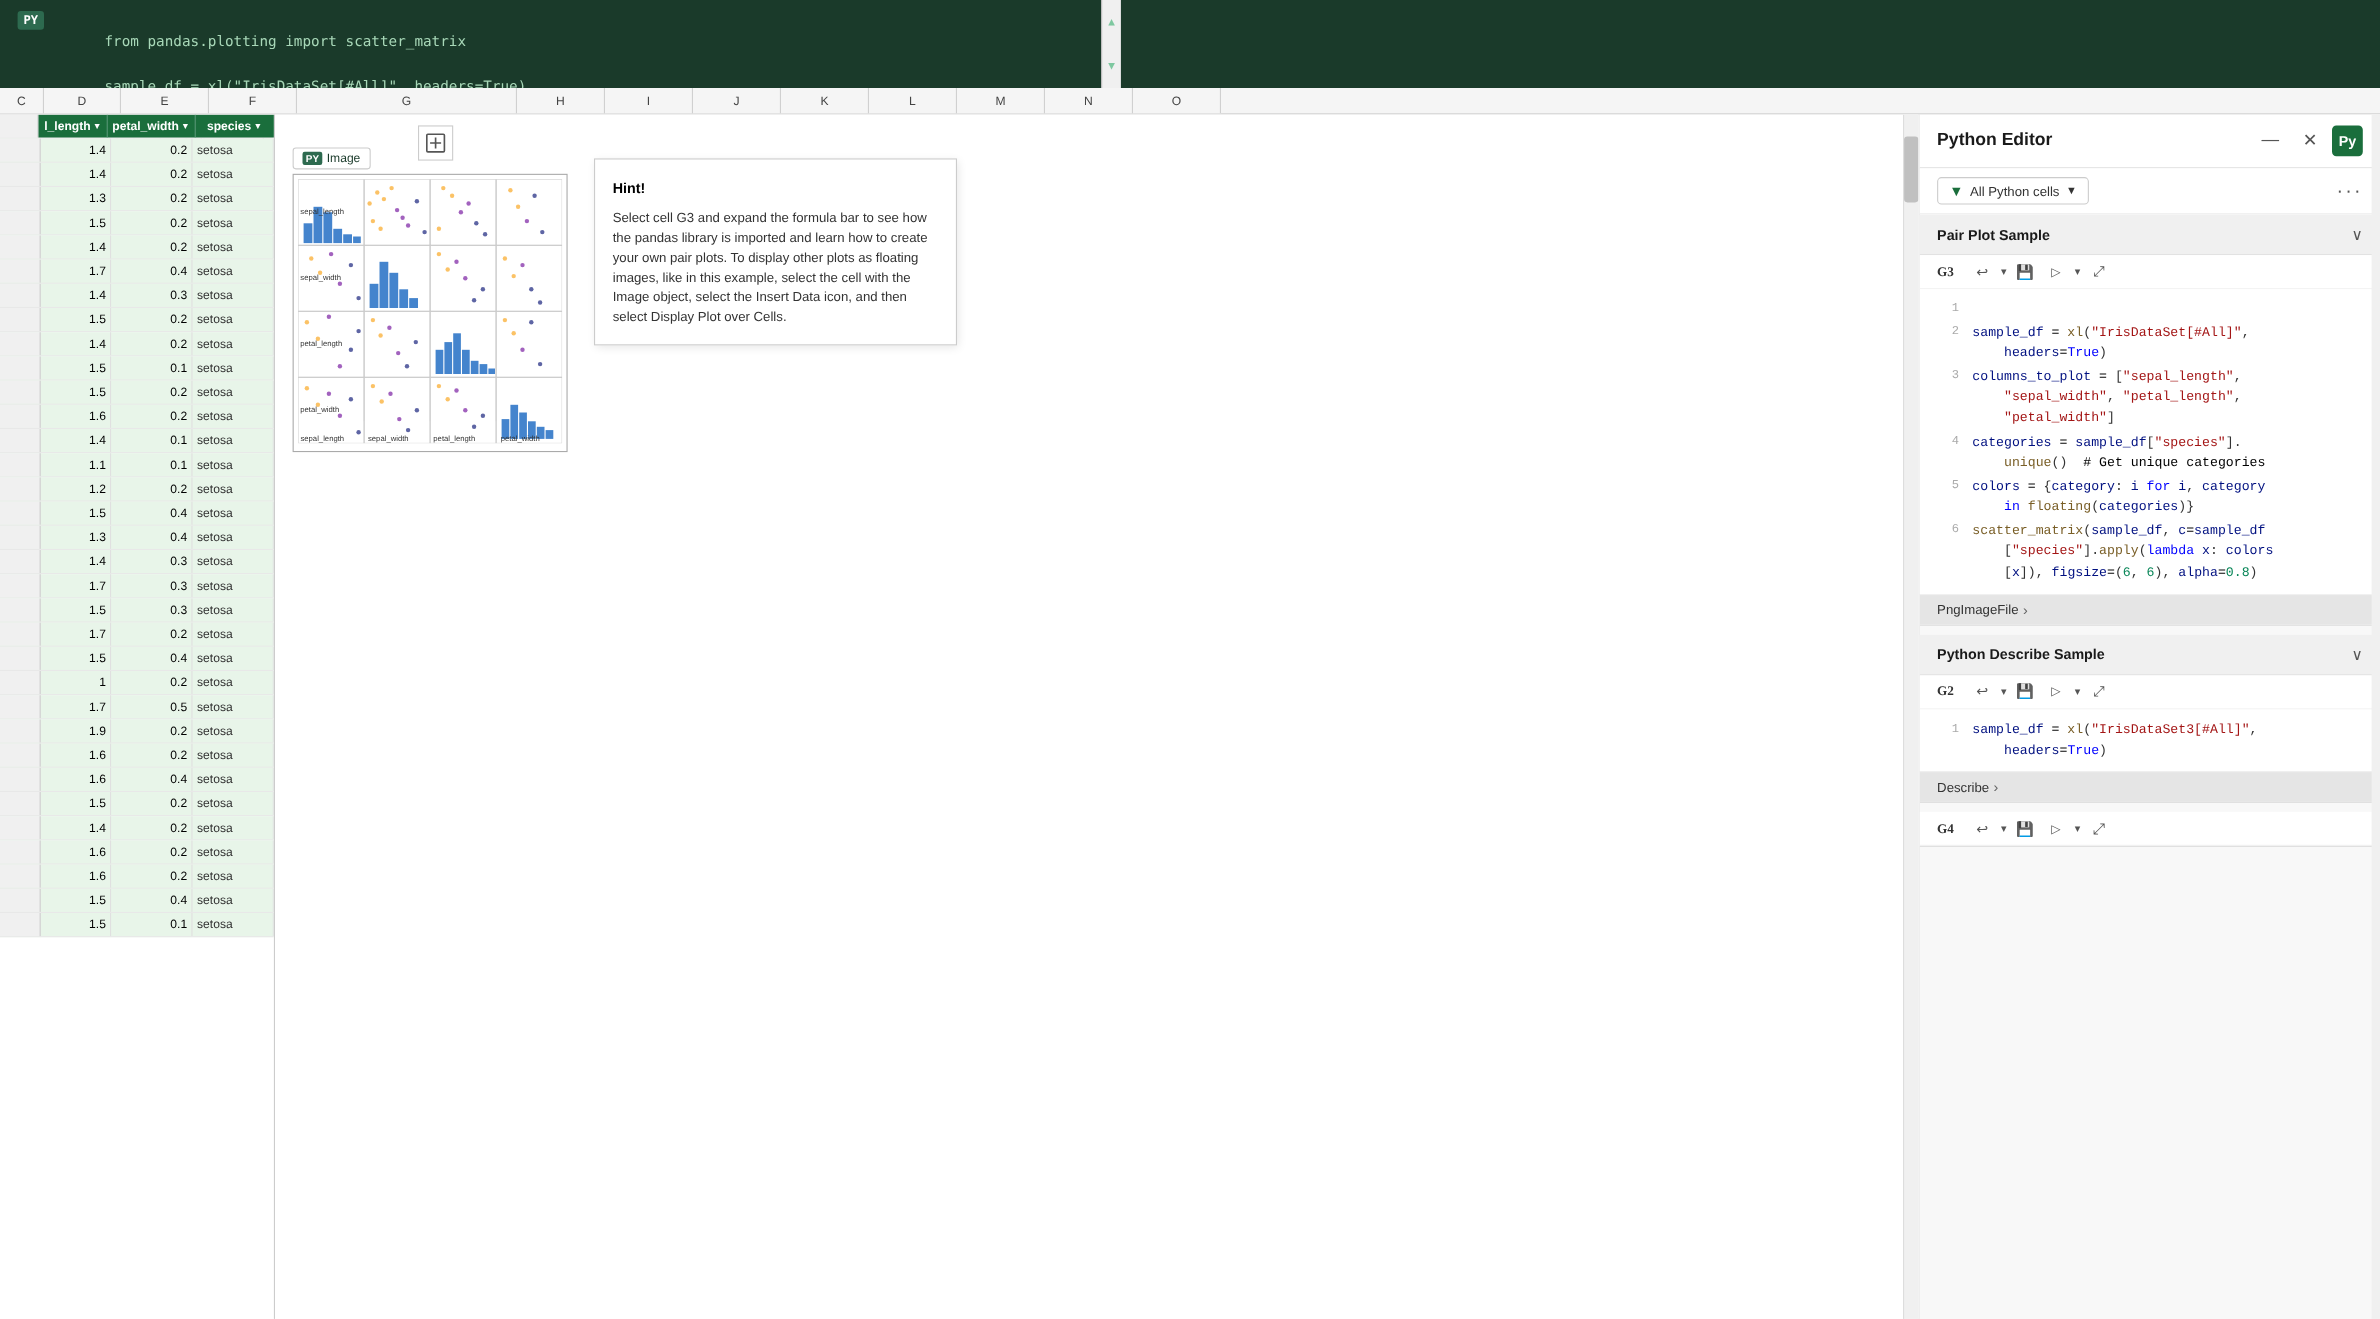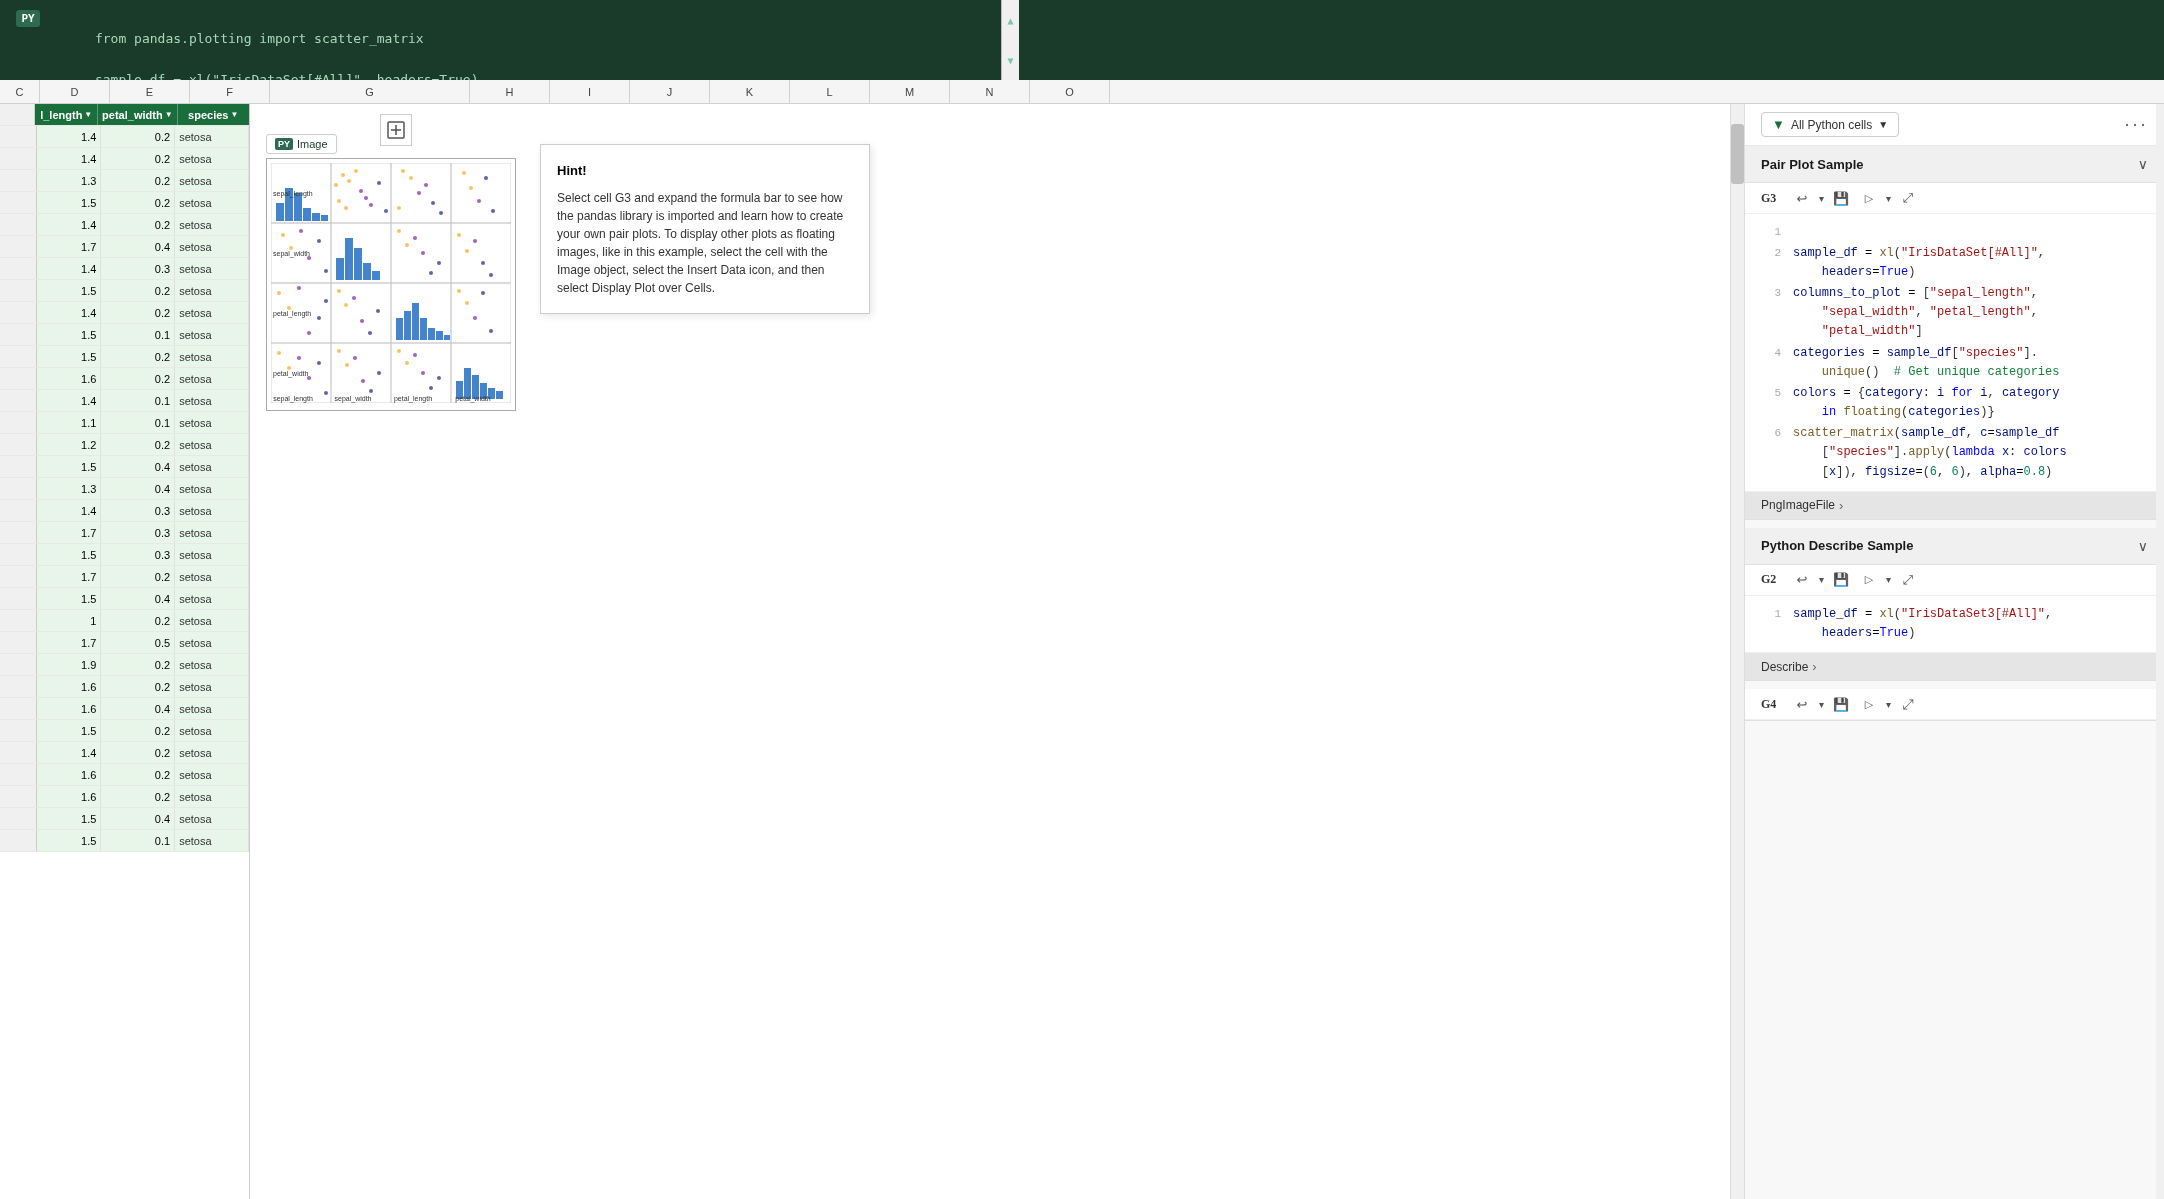--- a/index.html
+++ b/index.html
@@ -354,21 +354,21 @@
       padding-top: 1px;
     }
     .code-content {
       flex: 1;
       color: #333;
       white-space: pre-wrap;
     }
     .kw { color: #0000ff; }
     .fn { color: #795e26; }
     .str { color: #a31515; }
-    .cm { color: #15803d; }
+    .cm { color: #000000; }
     .num-c { color: #098658; }
     .var { color: #001080; }
     .op { color: #000; }
 
     .output-link {
       display: flex;
       align-items: center;
       gap: 4px;
       padding: 6px 16px;
       font-size: 12px;
@@ -825,20 +825,26 @@
             <div class="hint-text">Select cell G3 and expand the formula bar to see how the pandas library is imported and learn how to create your own pair plots. To display other plots as floating images, like in this example, select the cell with the Image object, select the Insert Data icon, and then select Display Plot over Cells.</div>
           </div>
 
           <div class="v-scrollbar" style="right:0; width:14px;">
             <div class="scrollbar-thumb" style="margin-top:20px;"></div>
           </div>
         </div>
 
         <div class="python-editor">
 
+          <div class="editor-header">
+            <span class="editor-title">Python Editor</span>
+            <span class="editor-close-btn" style="font-size:16px; color:#555; margin-right:4px;">—</span>
+            <span class="editor-close-btn">✕</span>
+            <div class="python-icon">Py</div>
+          </div>
 
           <div class="filter-bar">
             <button class="filter-btn">
               <span class="filter-funnel">▼</span>
               <span>All Python cells</span>
               <span style="font-size:10px;">▼</span>
             </button>
             <span class="more-btn">···</span>
           </div>
 

